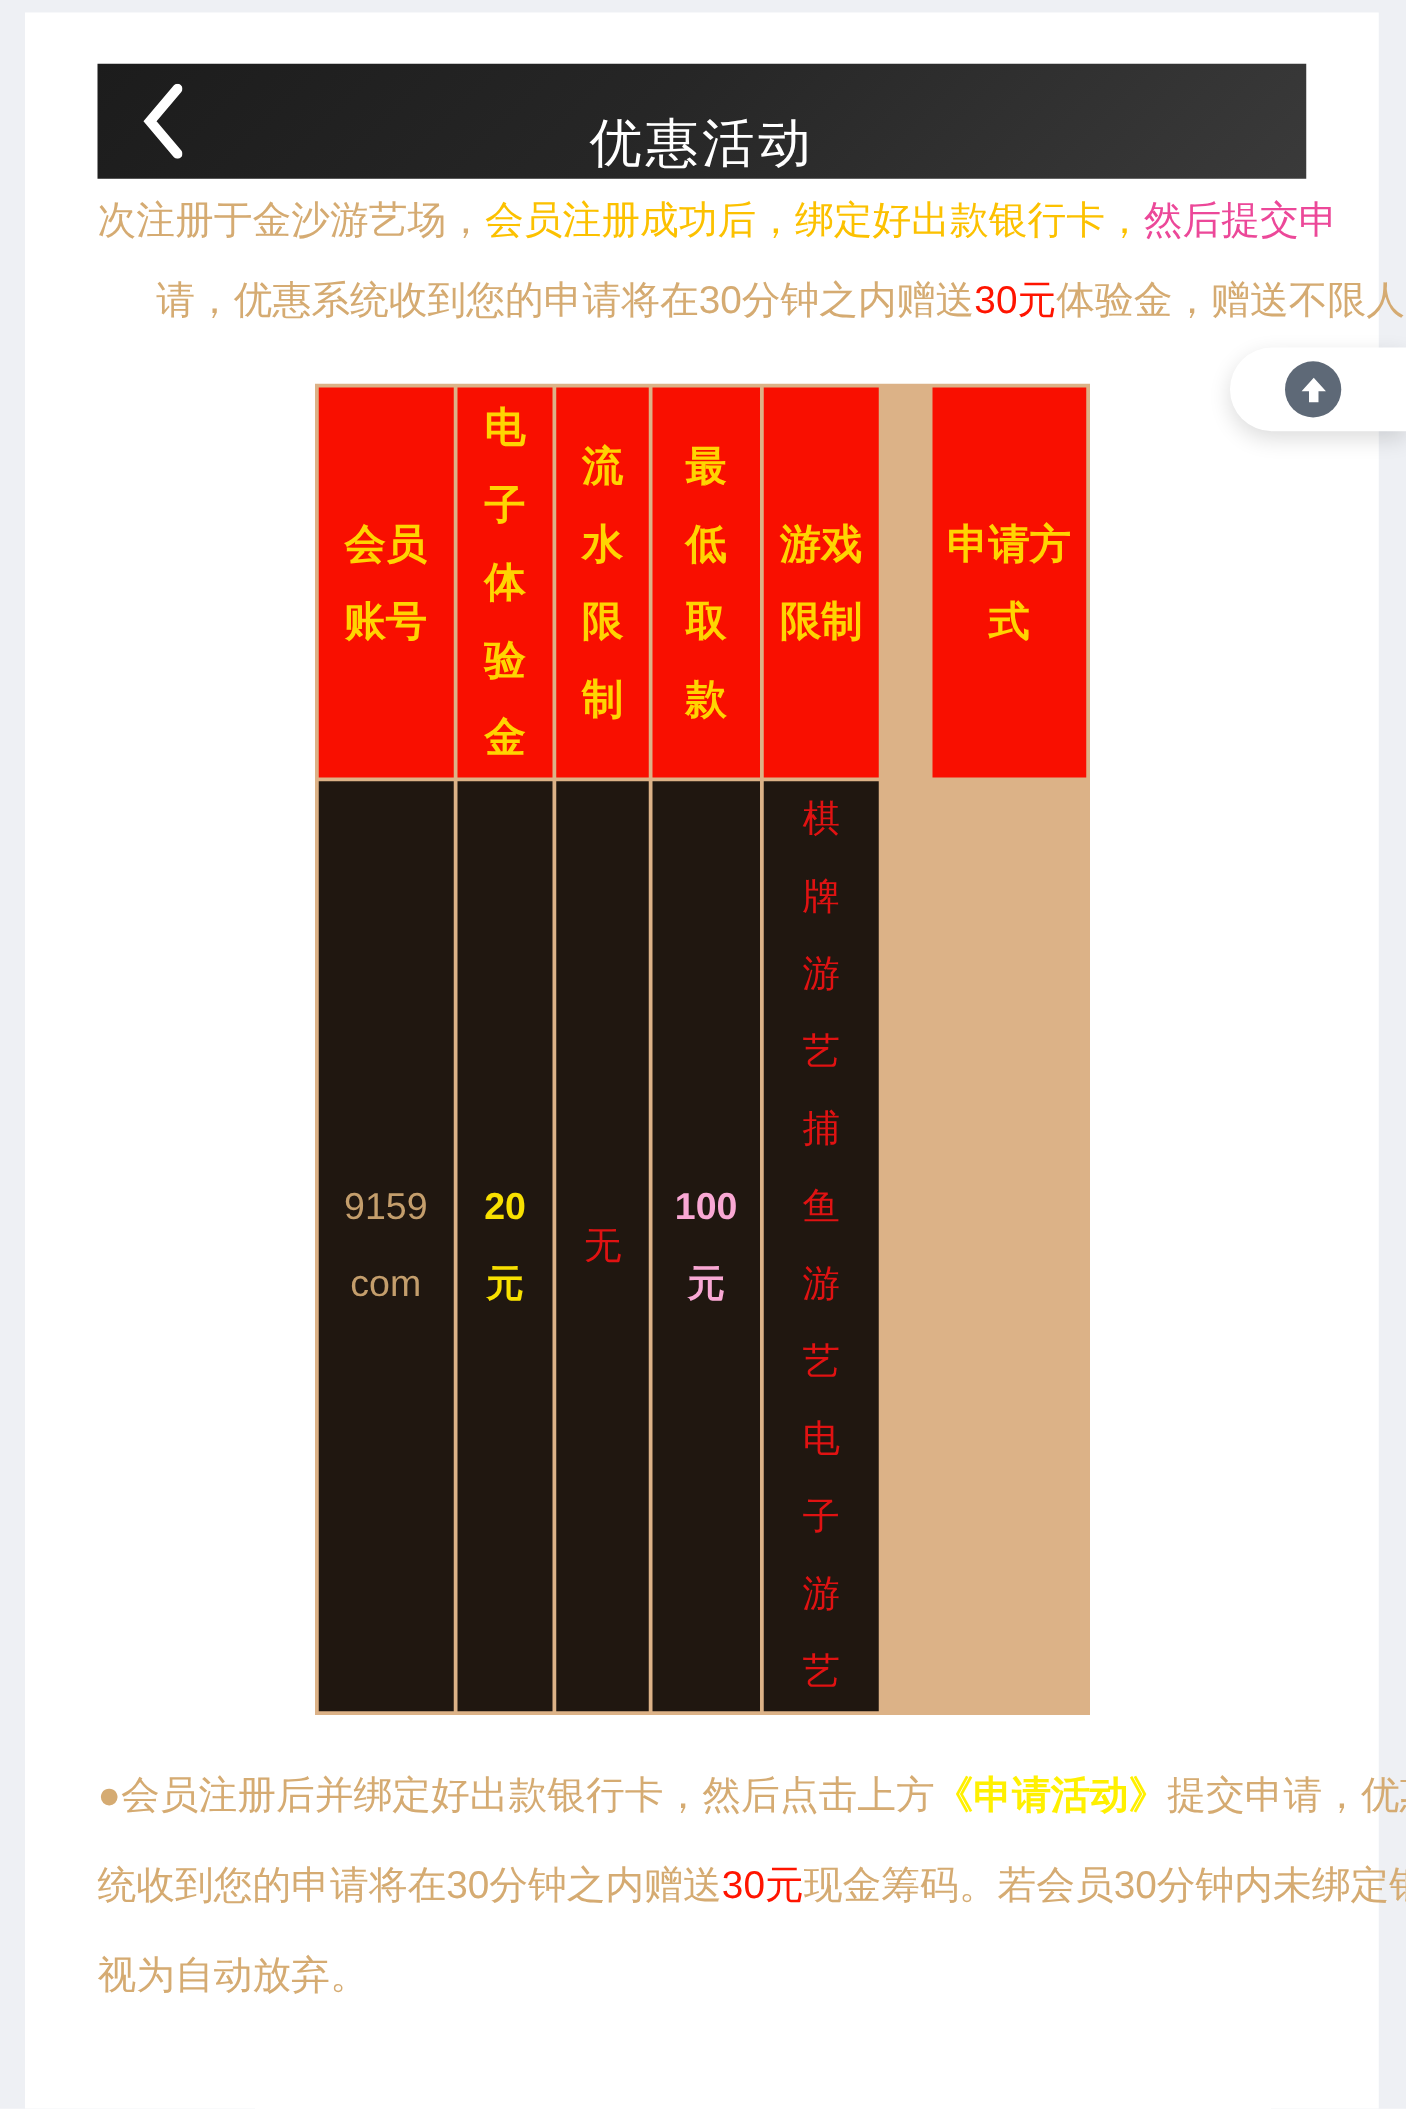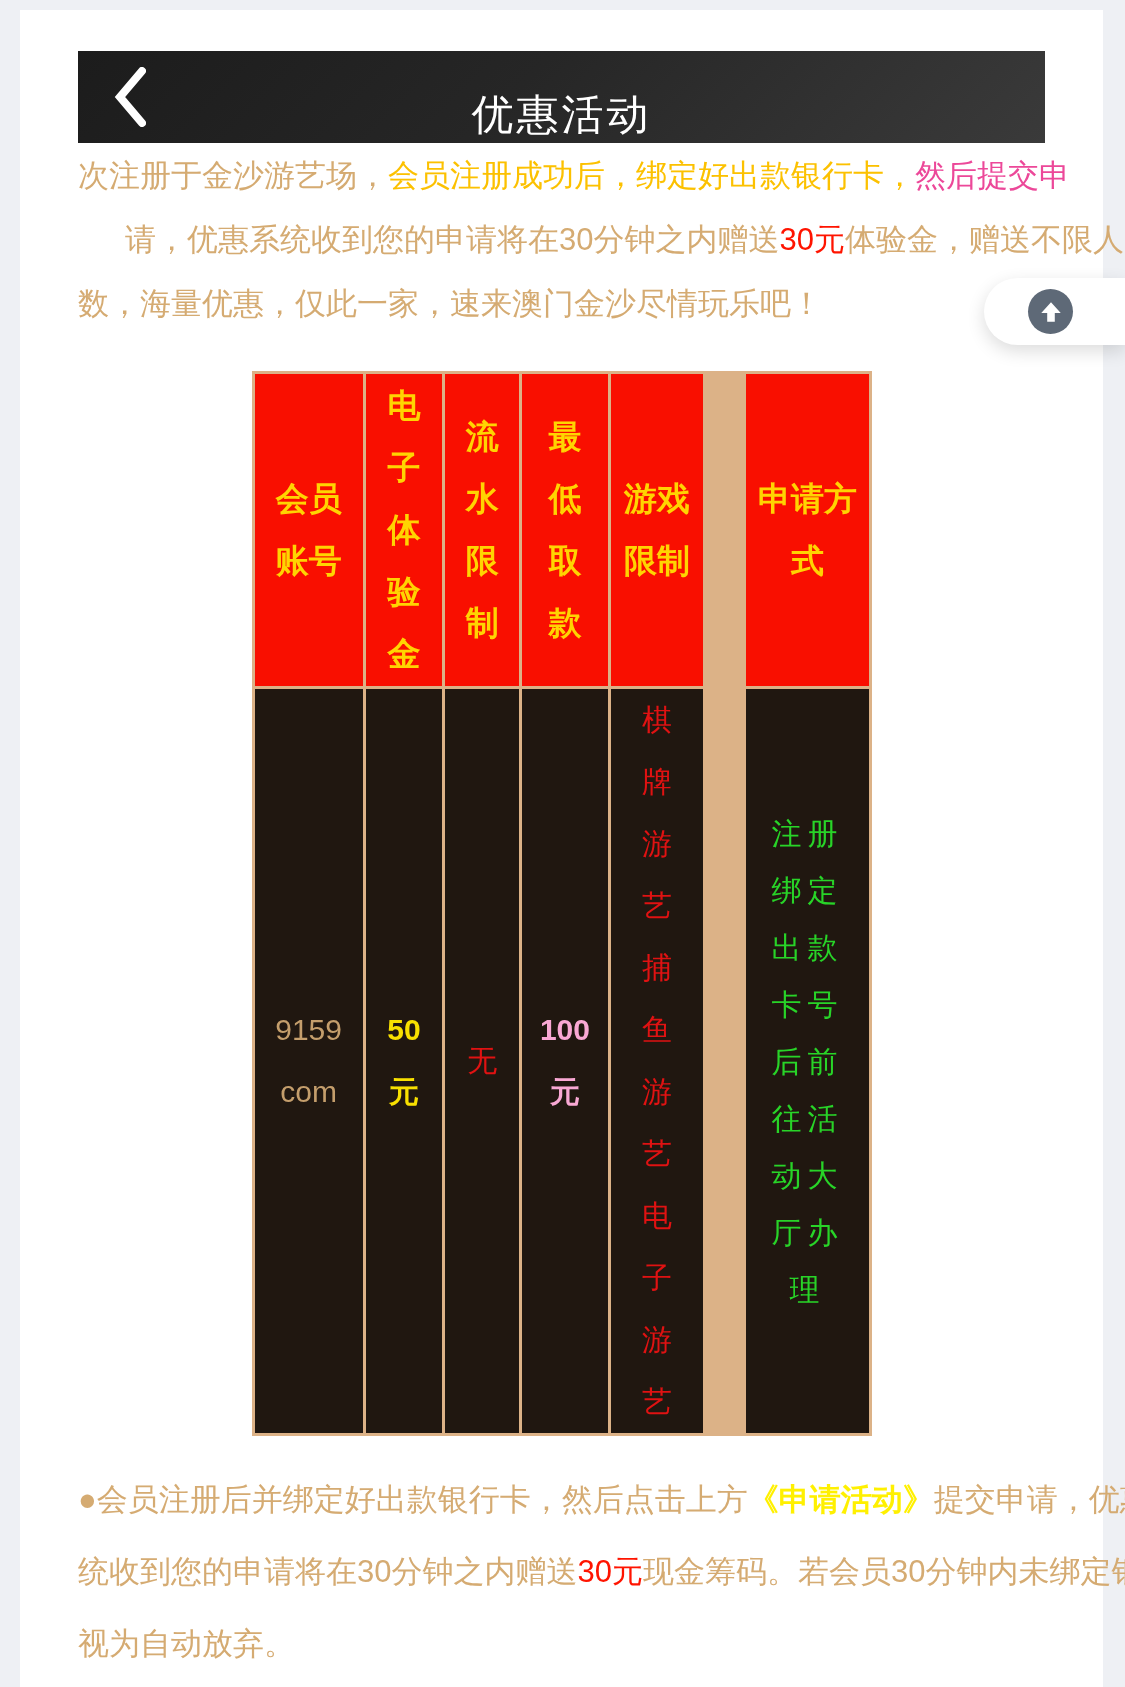--- a/index.html
+++ b/index.html
@@ -78,39 +78,36 @@
     <div class="title">优惠活动</div>
   </div>
 
   <div class="intro">
     <div class="t-line">
       <span style="color: rgb(213, 171, 114);">次注册于金沙游艺场，</span><span style="color: rgb(252, 193, 0);">会员注册成功后，绑定好出款银行卡，</span><span style="color: #ec4899;">然后提交申</span>
     </div>
     <div class="t-line">
       <span style="color: rgb(213, 171, 114); margin-left: 47px;">请，优惠系统收到您的申请将在30分钟之内赠送</span><span style="color: rgb(255, 20, 0);">30元</span><span style="color: rgb(213, 171, 114);">体验金，赠送不限人</span>
     </div>
-    <div class="t-line">
-      <span style="color: rgb(213, 171, 114);">数，海量优惠，仅此一家，速来澳门金沙尽情玩乐吧！</span>
-    </div>
   </div>
 
   <div class="promo-table">
     <div class="col col-0">
       <div class="th pre" style="color: rgb(255, 212, 1);">会员
 账号</div>
       <div class="td pre" style="color: rgb(196, 158, 108);">9159
 com</div>
     </div>
     <div class="col col-1">
       <div class="th pre" style="color: rgb(255, 212, 1);">电
 子
 体
 验
 金</div>
-      <div class="td pre" style="color: rgb(248, 224, 0);">50
+      <div class="td pre" style="color: rgb(248, 224, 0);">20
 元</div>
     </div>
     <div class="col col-2">
       <div class="th pre" style="color: rgb(255, 212, 1);">流
 水
 限
 制</div>
       <div class="td pre" style="color: rgb(224, 18, 18);">无</div>
     </div>
     <div class="col col-3">
@@ -133,29 +130,20 @@
 游
 艺
 电
 子
 游
 艺</div>
     </div>
     <div class="col col-5">
       <div class="th pre" style="color: rgb(255, 212, 1);">申请方
 式</div>
-      <div class="td pre" style="color: rgb(40, 212, 40);">注册
-绑定
-出款
-卡号
-后前
-往活
-动大
-厅办
-理</div>
     </div>
   </div>
 
   <div class="footer">
     <div class="t-line">
       <span style="color: rgb(213, 171, 114);">●会员注册后并绑定好出款银行卡，然后点击上方</span><span class="seg-bold" style="color: rgb(255, 240, 0);">《申请活动》</span><span style="color: rgb(213, 171, 114);">提交申请，优惠系</span>
     </div>
     <div class="t-line">
       <span style="color: rgb(213, 171, 114);">统收到您的申请将在30分钟之内赠送</span><span style="color: rgb(255, 20, 0);">30元</span><span style="color: rgb(213, 171, 114);">现金筹码。若会员30分钟内未绑定银行卡</span>
     </div>

